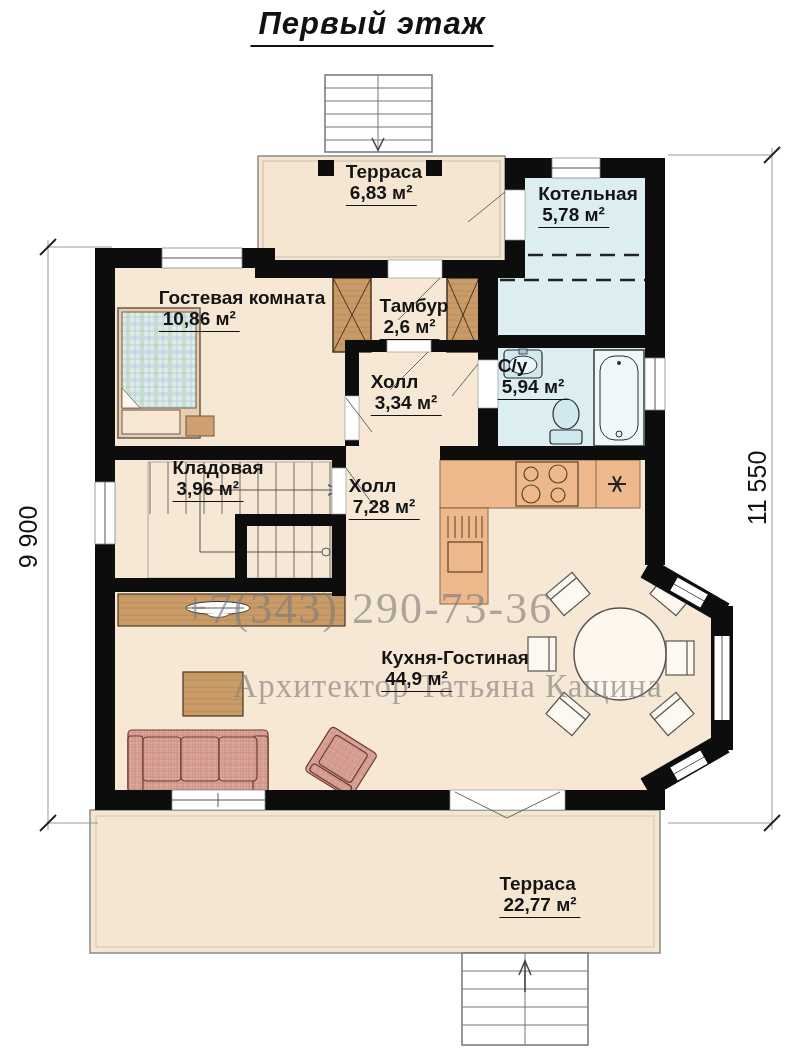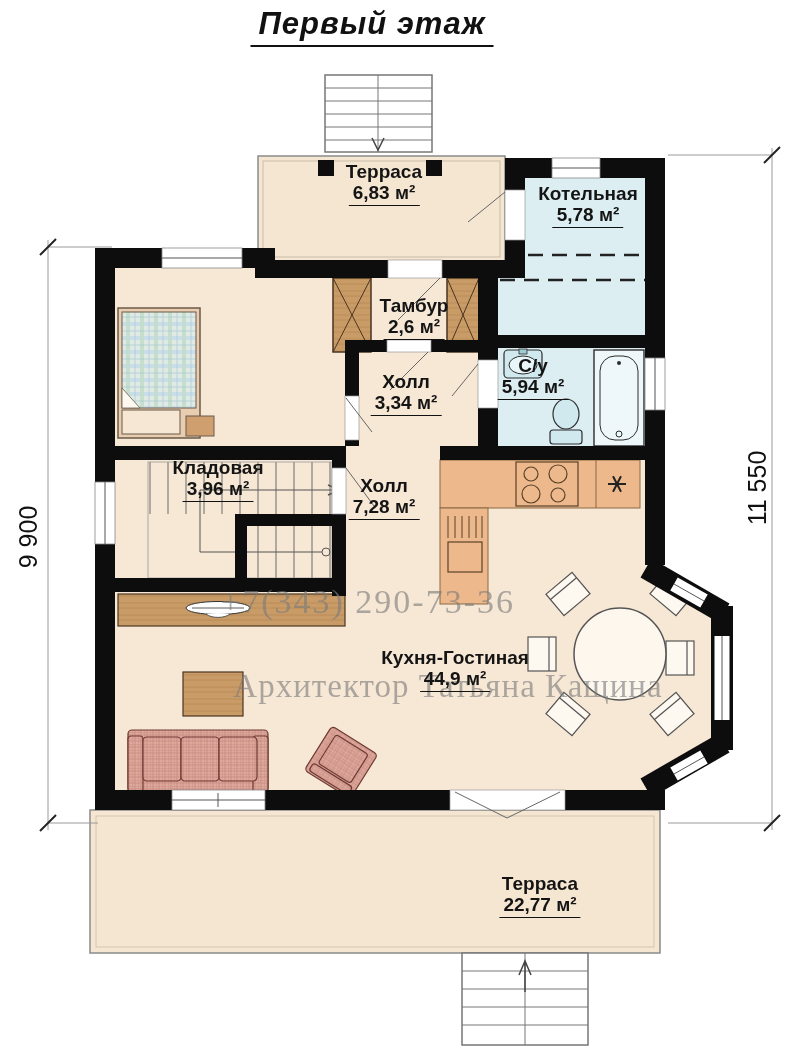--- a/index.html
+++ b/index.html
@@ -2,30 +2,30 @@
 <html><head>
 <meta charset="utf-8">
 <style>
   html,body{margin:0;padding:0;background:#fff;}
   .canvas{position:relative;width:800px;height:1052px;background:#fff;overflow:hidden;
           font-family:"Liberation Sans",sans-serif;}
   .canvas svg{position:absolute;left:0;top:0;z-index:1;}
   .title{position:absolute;left:372px;top:6px;transform:translateX(-50%);
          font-size:31px;font-style:italic;font-weight:bold;letter-spacing:1px;color:#111;
          border-bottom:2.5px solid #111;padding:0 8px 3px;z-index:6;white-space:nowrap;}
-  .room-label{position:absolute;transform:translateX(-50%);text-align:center;color:#141414;
+  .room-label{position:absolute;transform:translateX(-50%);color:#141414;
               line-height:1.1;white-space:nowrap;z-index:6;}
   .room-name{font-size:19px;font-weight:600;display:block;}
   .room-area{font-size:19px;font-weight:600;border-bottom:1.6px solid #111;
              padding:0 4px 1px;display:inline-block;}
   .dim-label{position:absolute;font-size:25px;color:#111;white-space:nowrap;z-index:6;
              transform:translate(-50%,-50%) rotate(-90deg);}
   .wm{position:absolute;transform:translateX(-50%);font-family:"Liberation Serif",serif;
       color:rgba(122,122,122,0.62);z-index:5;white-space:nowrap;}
-  .wm-phone{left:368px;top:583px;font-size:34px;letter-spacing:2px;}
+  .wm-phone{left:368px;top:583px;font-size:44px;letter-spacing:2px;}
   .wm-name{left:448px;top:644px;font-size:33px;letter-spacing:1px;margin-top:24px;}
 </style>
 </head>
 <body>
 
 <div class="canvas">
 
 <svg width="800" height="1052" viewBox="0 0 800 1052">
   <defs>
     <pattern id="plaid" width="14" height="14" patternUnits="userSpaceOnUse">
@@ -278,20 +278,24 @@
 <div class="title">Первый этаж</div>
 
 <div class="room-label" style="left:384px;top:162px;">
   <span class="room-name">Терраса</span>
   <span class="room-area">6,83 м²</span>
 </div>
 <div class="room-label" style="left:588px;top:184px;">
   <span class="room-name">Котельная</span>
   <span class="room-area">5,78 м²</span>
 </div>
+<div class="room-label" style="left:242px;top:288px;">
+  <span class="room-name">Гостевая комната</span>
+  <span class="room-area">10,86 м²</span>
+</div>
 <div class="room-label" style="left:414px;top:296px;">
   <span class="room-name">Тамбур</span>
   <span class="room-area">2,6 м²</span>
 </div>
 <div class="room-label" style="left:406px;top:372px;">
   <span class="room-name">Холл</span>
   <span class="room-area">3,34 м²</span>
 </div>
 <div class="room-label" style="left:533px;top:356px;">
   <span class="room-name">С/у</span>

